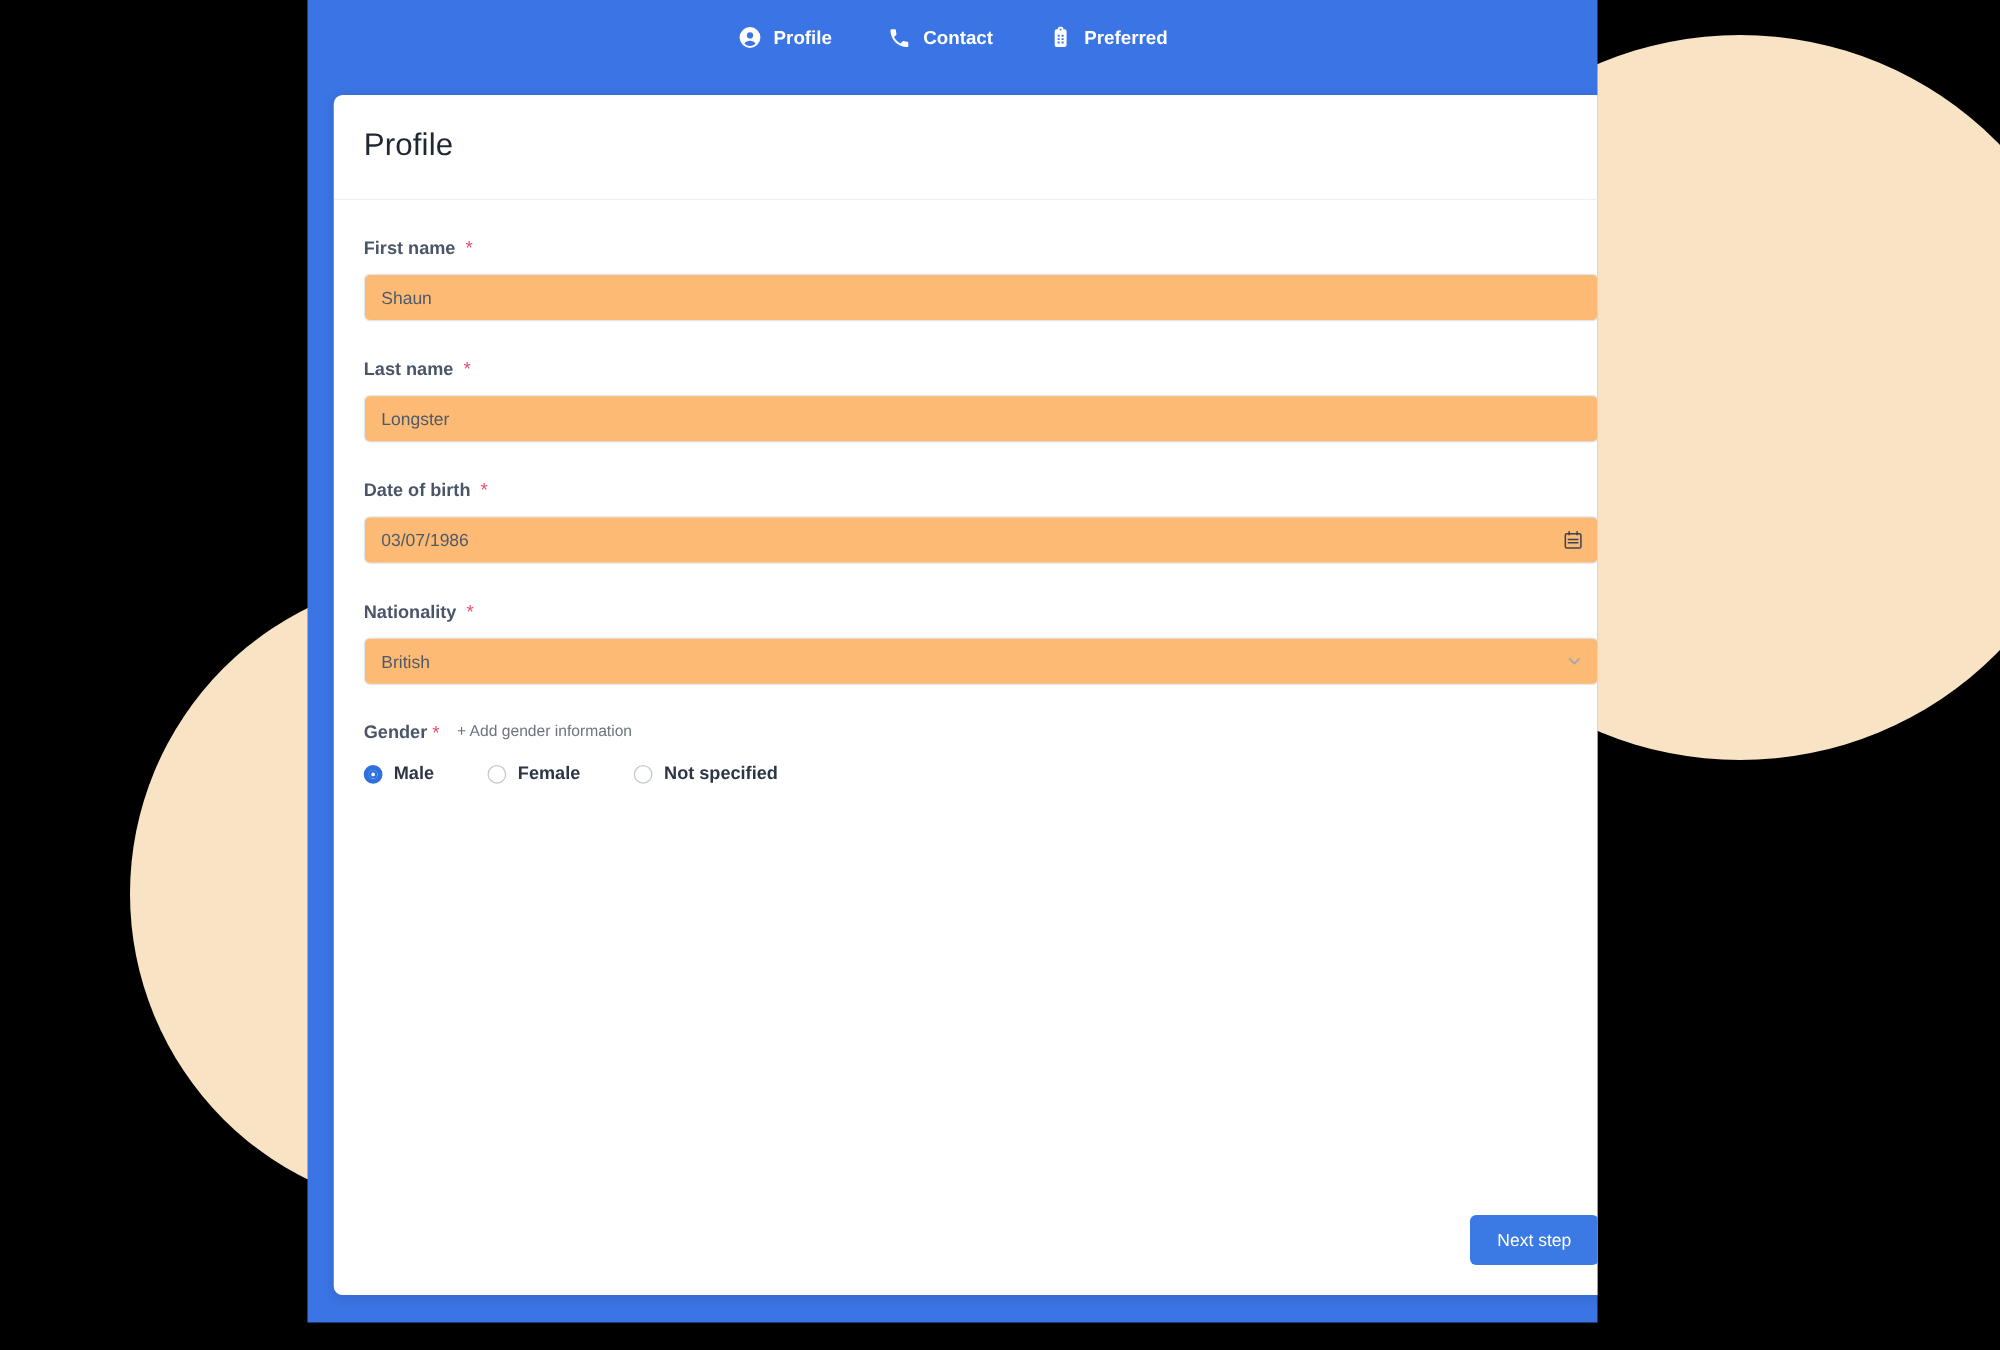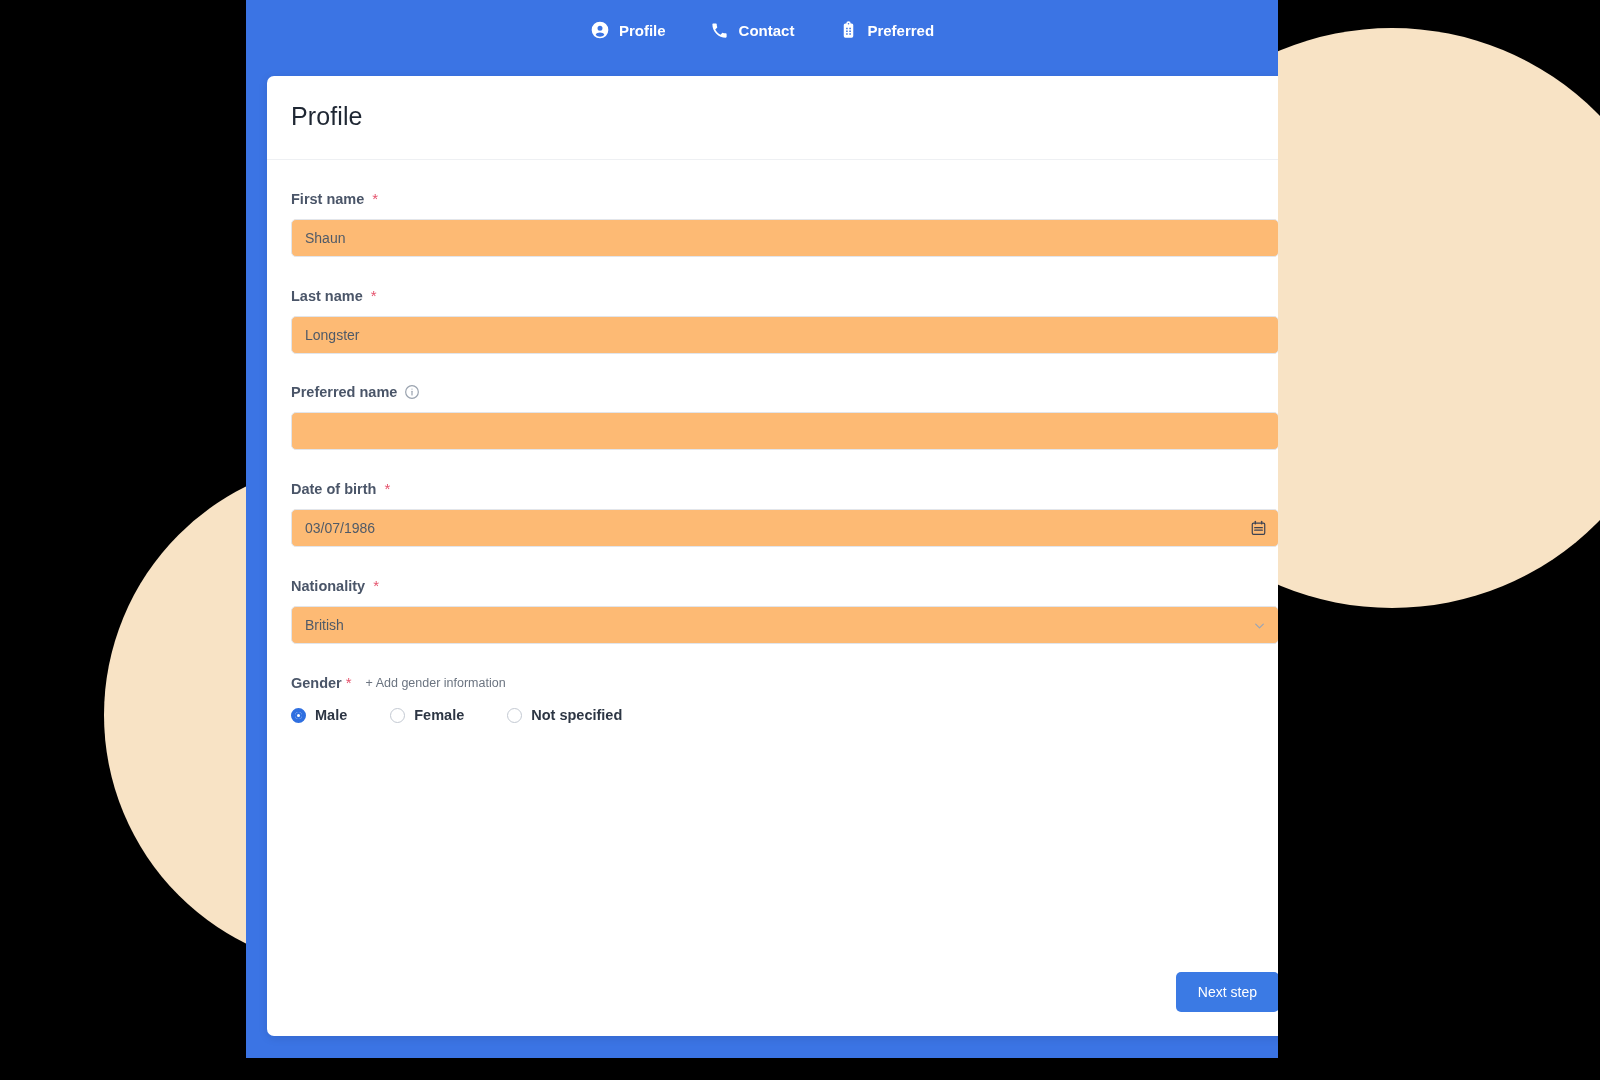--- a/index.html
+++ b/index.html
@@ -177,21 +177,21 @@
     top: 50%;
     transform: translateY(-50%);
     width: 13px;
     height: 13px;
     pointer-events: none;
   }
 
   
   #gender-label-row {
     display: flex;
-    align-items: center;
+    align-items: flex-start;
     gap: 14px;
     margin-bottom: 16px;
   }
   #add-gender-link {
     font-size: 12.5px;
     color: #6b7480;
     cursor: pointer;
   }
   .radio-row {
     display: flex;
@@ -305,35 +305,20 @@
         <div class="field">
           <div class="field-label-row">
             <span class="field-label">Last name</span>
             <span class="req">*</span>
           </div>
           <div class="input-wrap">
             <input class="text-input" type="text" value="Longster" style="">
           </div>
         </div>
 
-        <div class="field">
-          <div class="field-label-row">
-            <span class="field-label">Preferred name</span>
-            <span class="info-icon">
-              <svg viewBox="0 0 24 24" width="16" height="16" fill="none" stroke="#9aa3af" stroke-width="1.8">
-                <circle cx="12" cy="12" r="9.5"></circle>
-                <line x1="12" y1="11" x2="12" y2="16.5" stroke-linecap="round"></line>
-                <circle cx="12" cy="7.6" r="0.9" fill="#9aa3af" stroke="none"></circle>
-              </svg>
-            </span>
-          </div>
-          <div class="input-wrap">
-            <input class="text-input" type="text" value="" style="">
-          </div>
-        </div>
 
         <div class="field">
           <div class="field-label-row">
             <span class="field-label">Date of birth</span>
             <span class="req">*</span>
           </div>
           <div class="input-wrap">
             <input class="text-input" type="text" value="03/07/1986" style="">
             <span class="input-icon">
               <svg viewBox="0 0 24 24" width="17" height="17" fill="none" stroke="#3c4252" stroke-width="1.7">

